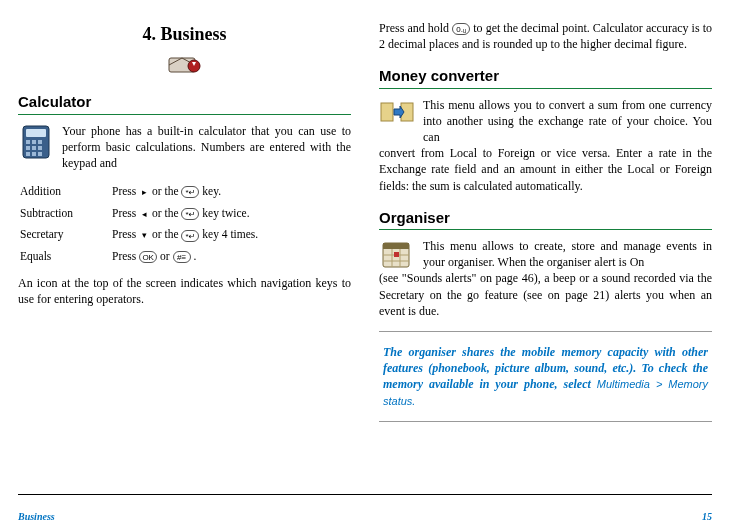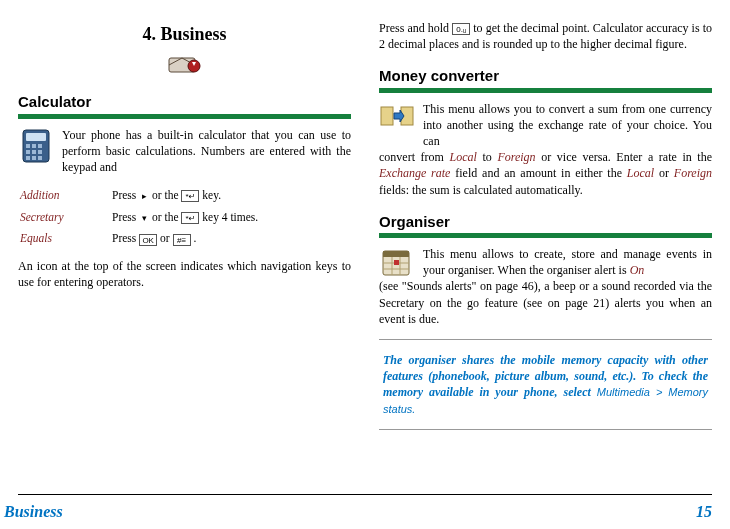--- a/index.html
+++ b/index.html
@@ -3,36 +3,36 @@
 <meta charset="utf-8">
 <style>
   * { box-sizing: border-box; margin: 0; padding: 0; }
   html, body { width: 730px; height: 529px; font-family: Georgia, 'Times New Roman', serif; font-size: 12px; color: #000; line-height: 1.35; }
   .page { width: 730px; height: 529px; position: relative; padding: 0 18px; }
   .columns { display: flex; gap: 28px; height: 490px; padding-top: 20px; }
   .col { flex: 1; display: flex; flex-direction: column; }
   .chapter-title { font-size: 18px; font-weight: bold; text-align: center; margin: 2px 0 6px; }
   .chapter-icon { display: flex; justify-content: center; margin-bottom: 8px; }
   .intro { text-align: justify; margin-bottom: 10px; }
-  .h2 { font-size: 15px; font-weight: bold; border-bottom: 5px solid #15803d; padding-bottom: 1px; margin: 6px 0 8px; font-family: Verdana, Arial, sans-serif; }
+  .h2 { font-size: 15px; font-weight: bold; border-bottom: 1px solid #15803d; padding-bottom: 1px; margin: 6px 0 8px; font-family: Verdana, Arial, sans-serif; }
   .with-icon { display: flex; gap: 8px; text-align: justify; margin-bottom: 8px; }
   .with-icon .iconcol { flex: 0 0 36px; display: flex; align-items: flex-start; justify-content: center; padding-top: 2px; }
   .with-icon .txt { flex: 1; }
   .continued { text-align: justify; margin-bottom: 8px; }
   .para { text-align: justify; margin-bottom: 8px; }
   table.ops { width: 100%; border-collapse: collapse; margin: 2px 0 8px; }
   table.ops td { padding: 3px 2px; vertical-align: middle; font-size: 11.5px; }
   table.ops td:first-child { width: 92px; margin-top: 15px; }
-  .blue-it { color: #7f1d1d; font-style: italic; }
-  .keybox { display: inline-block; border: 1px solid #555; border-radius: 0; min-width: 18px; height: 12px; line-height: 12px; font-size: 8px; text-align: center; vertical-align: middle; padding: 0 2px; background: #fff; font-family: Arial, sans-serif; }
+  .blue-it { color: #000000; }
+  .keybox { display: inline-block; border: 1px solid #555; border-radius: 6px; min-width: 18px; height: 12px; line-height: 12px; font-size: 8px; text-align: center; vertical-align: middle; padding: 0 2px; background: #fff; font-family: Arial, sans-serif; }
   .nav-arrow { display: inline-block; width: 10px; text-align: center; font-size: 9px; vertical-align: middle; }
   .note { font-style: italic; font-weight: bold; color: #0073c2; text-align: justify; margin: 6px 4px; }
   .note .sel { font-style: italic; font-weight: normal; color: #0073c2; font-family: Verdana, Arial, sans-serif; font-size: 11px; }
   .hr-top { border: none; border-top: 1.5px solid #000; width: 100%; margin-top: 4px; }
-  .footer { position: absolute; bottom: 6px; left: 4px; right: 18px; display: flex; justify-content: space-between; font-style: italic; font-weight: bold; font-size: 16px; color: #0073c2; }
+  .footer { position: absolute; bottom: 6px; left: 18px; right: 18px; display: flex; justify-content: space-between; font-style: italic; font-weight: bold; font-size: 10px; color: #0073c2; }
   svg { display: block; }
 </style>
 </head>
 <body>
 
 <div class="page">
   <div class="columns">
 
     <div class="col">
       <div class="chapter-title">4. Business</div>
@@ -67,20 +67,26 @@
         </div>
         <div class="txt">Your phone has a built-in calculator that you can use to perform basic calculations. Numbers are entered with the keypad and</div>
       </div>
 
       <table class="ops">
         <tbody>
             <tr>
           <td class="blue-it">Addition</td>
           <td>
             <span>Press </span><span class="nav-arrow">▸</span><span> or the </span><span class="keybox">*↵</span><span> key.</span>
+          </td>
+        </tr>
+        <tr>
+          <td class="blue-it">Subtraction</td>
+          <td>
+            <span>Press </span><span class="nav-arrow">◂</span><span> or the </span><span class="keybox">*↵</span><span> key twice.</span>
           </td>
         </tr>
         <tr>
           <td class="blue-it">Secretary</td>
           <td>
             <span>Press </span><span class="nav-arrow">▾</span><span> or the </span><span class="keybox">*↵</span><span> key 4 times.</span>
           </td>
         </tr>
         <tr>
           <td class="blue-it">Equals</td>

